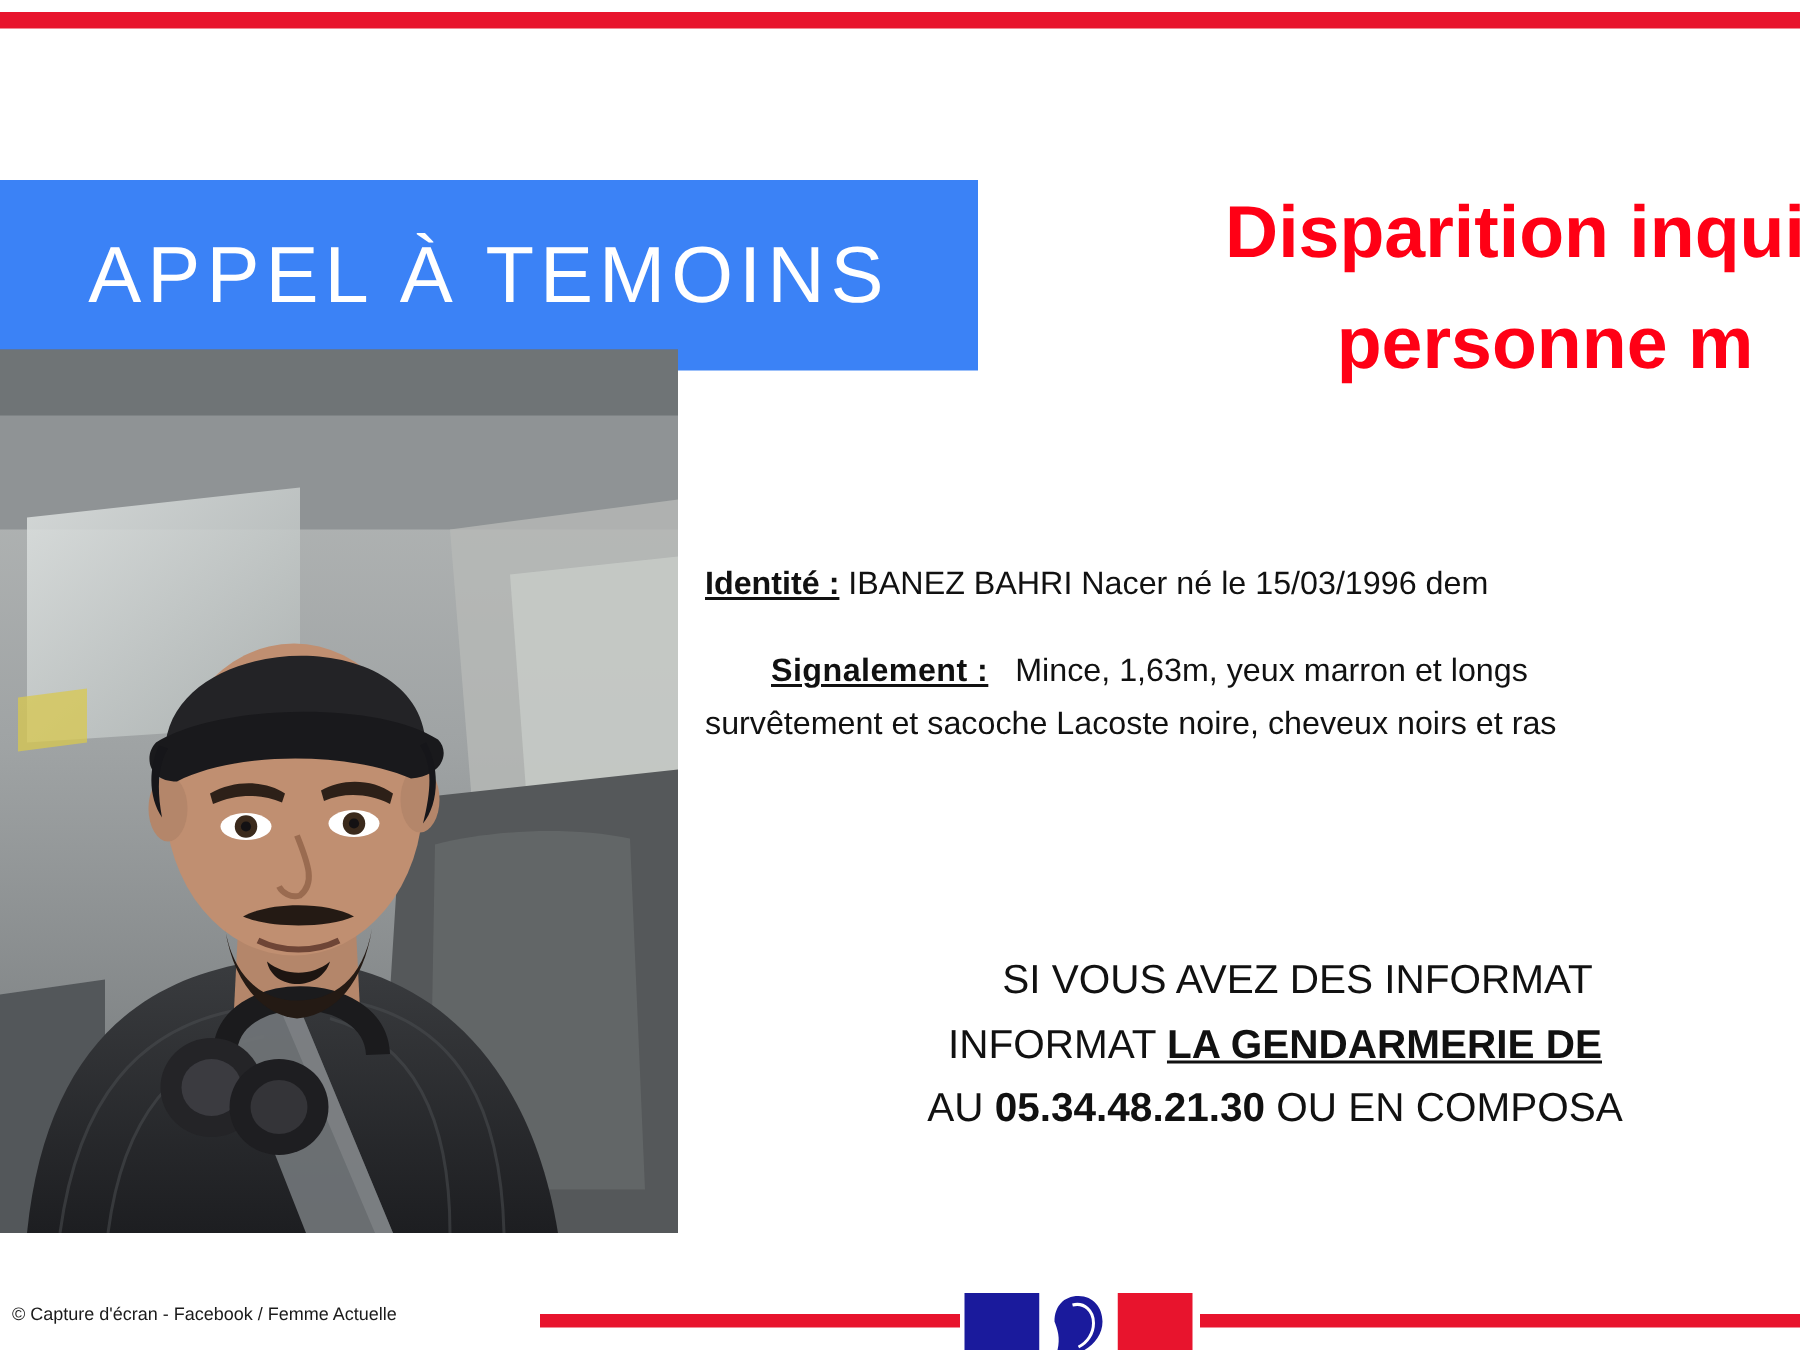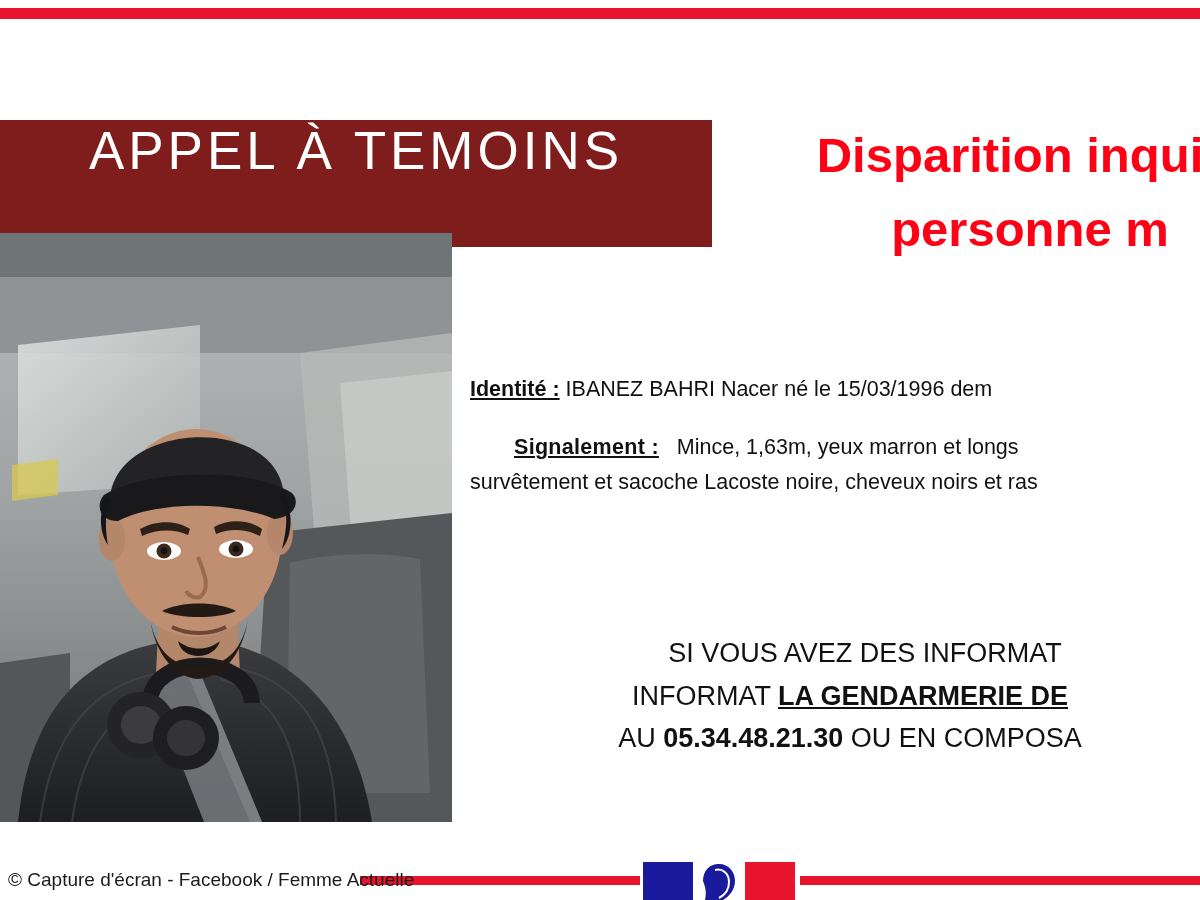--- a/index.html
+++ b/index.html
@@ -41,24 +41,25 @@
     width: 60px;
     height: 78px;
     overflow: hidden;
   }
   .gendarmerie-logo svg { display: block; }
 
   .appel-banner {
     position: absolute;
     left: 0;
     top: 60px;
-    width: 712px;
+    width: 652px;
     height: 127px;
-    background: #7f1d1d;
+    background: #3b82f6;
     display: flex;
+    align-items: center;
     justify-content: center;
   }
   .appel-banner .txt {
     color: #ffffff;
     font-size: 53px;
     letter-spacing: 4px;
     font-weight: 400;
     white-space: nowrap;
   }
 
@@ -166,21 +167,21 @@
     left: -8px;
     top: 0;
     width: 68px;
     height: 40px;
   }
 
   .credit {
     position: absolute;
     left: 8px;
     top: 869px;
-    font-size: 19px;
+    font-size: 12px;
     color: #1b1b1b;
     white-space: nowrap;
   }
 </style>
 </head>
 <body>
 
 <div class="top-band"></div>
 
 <div class="header">

